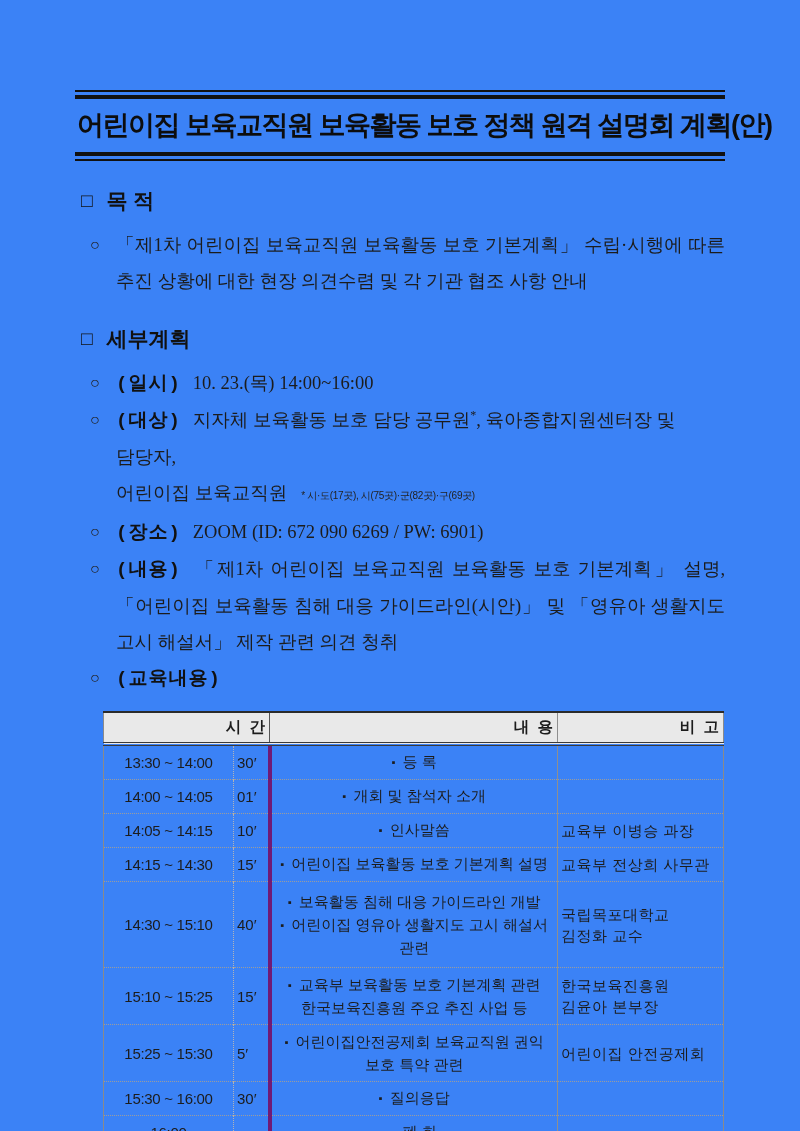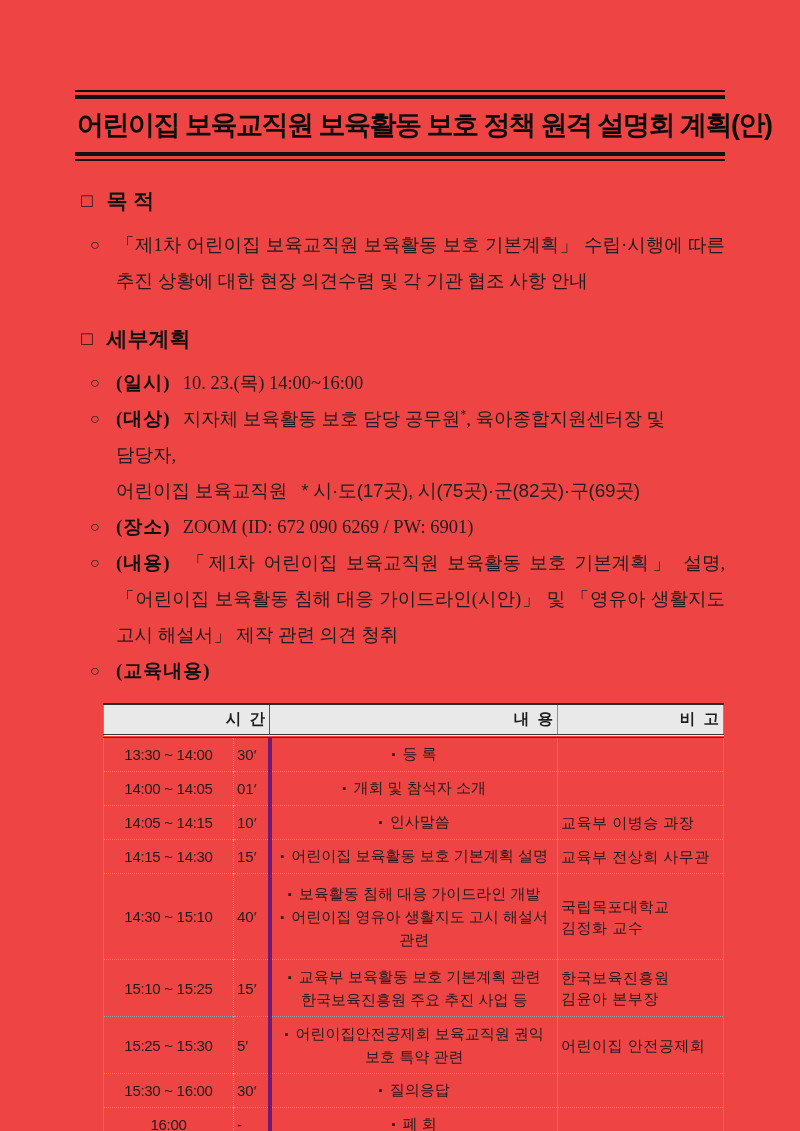--- a/index.html
+++ b/index.html
@@ -1,20 +1,20 @@
 <!DOCTYPE html>
 <html lang="ko"><head>
 <meta charset="utf-8">
 <style>
   html,body{margin:0;padding:0;background:#ffffff;}
   .page{
     position:relative;
     width:800px;height:1131px;
     margin:0 auto;
-    background:#ef4444;
+    background:#3b82f6;
     color:#1c1c1c;
     font-family:"Liberation Serif","DejaVu Serif",serif;
     overflow:hidden;
     box-sizing:border-box;
   }
   .content{padding:0 75px;box-sizing:border-box;}
 
   
   .title-box{
     margin-top:90px;
@@ -61,31 +61,31 @@
     color:#222;
   }
   .o-body{
     flex:1;
     font-size:18.5px;
     line-height:36px;
     word-break:keep-all;
   }
   .justify{text-align:justify;}
   .lbl{
-    font-family:Liberation Serif, serif;
+    font-family:Liberation Mono, monospace;
     font-weight:bold;
     font-size:19px;
     letter-spacing:1px;
     margin-right:12px;
     color:#111;
   }
   .sup-ast{font-size:12px;vertical-align:super;line-height:0;}
   .small-note{
     font-family:"Liberation Sans","DejaVu Sans",sans-serif;
-    font-size:19px;
+    font-size:10px;
     color:#222;
     margin-left:14px;
     letter-spacing:-0.3px;
   }
   .mb-gap{margin-bottom:2px;}
 
   
   .table-wrap{margin:14px 0 0 28px;width:620px;}
   table.schedule{
     width:620px;

